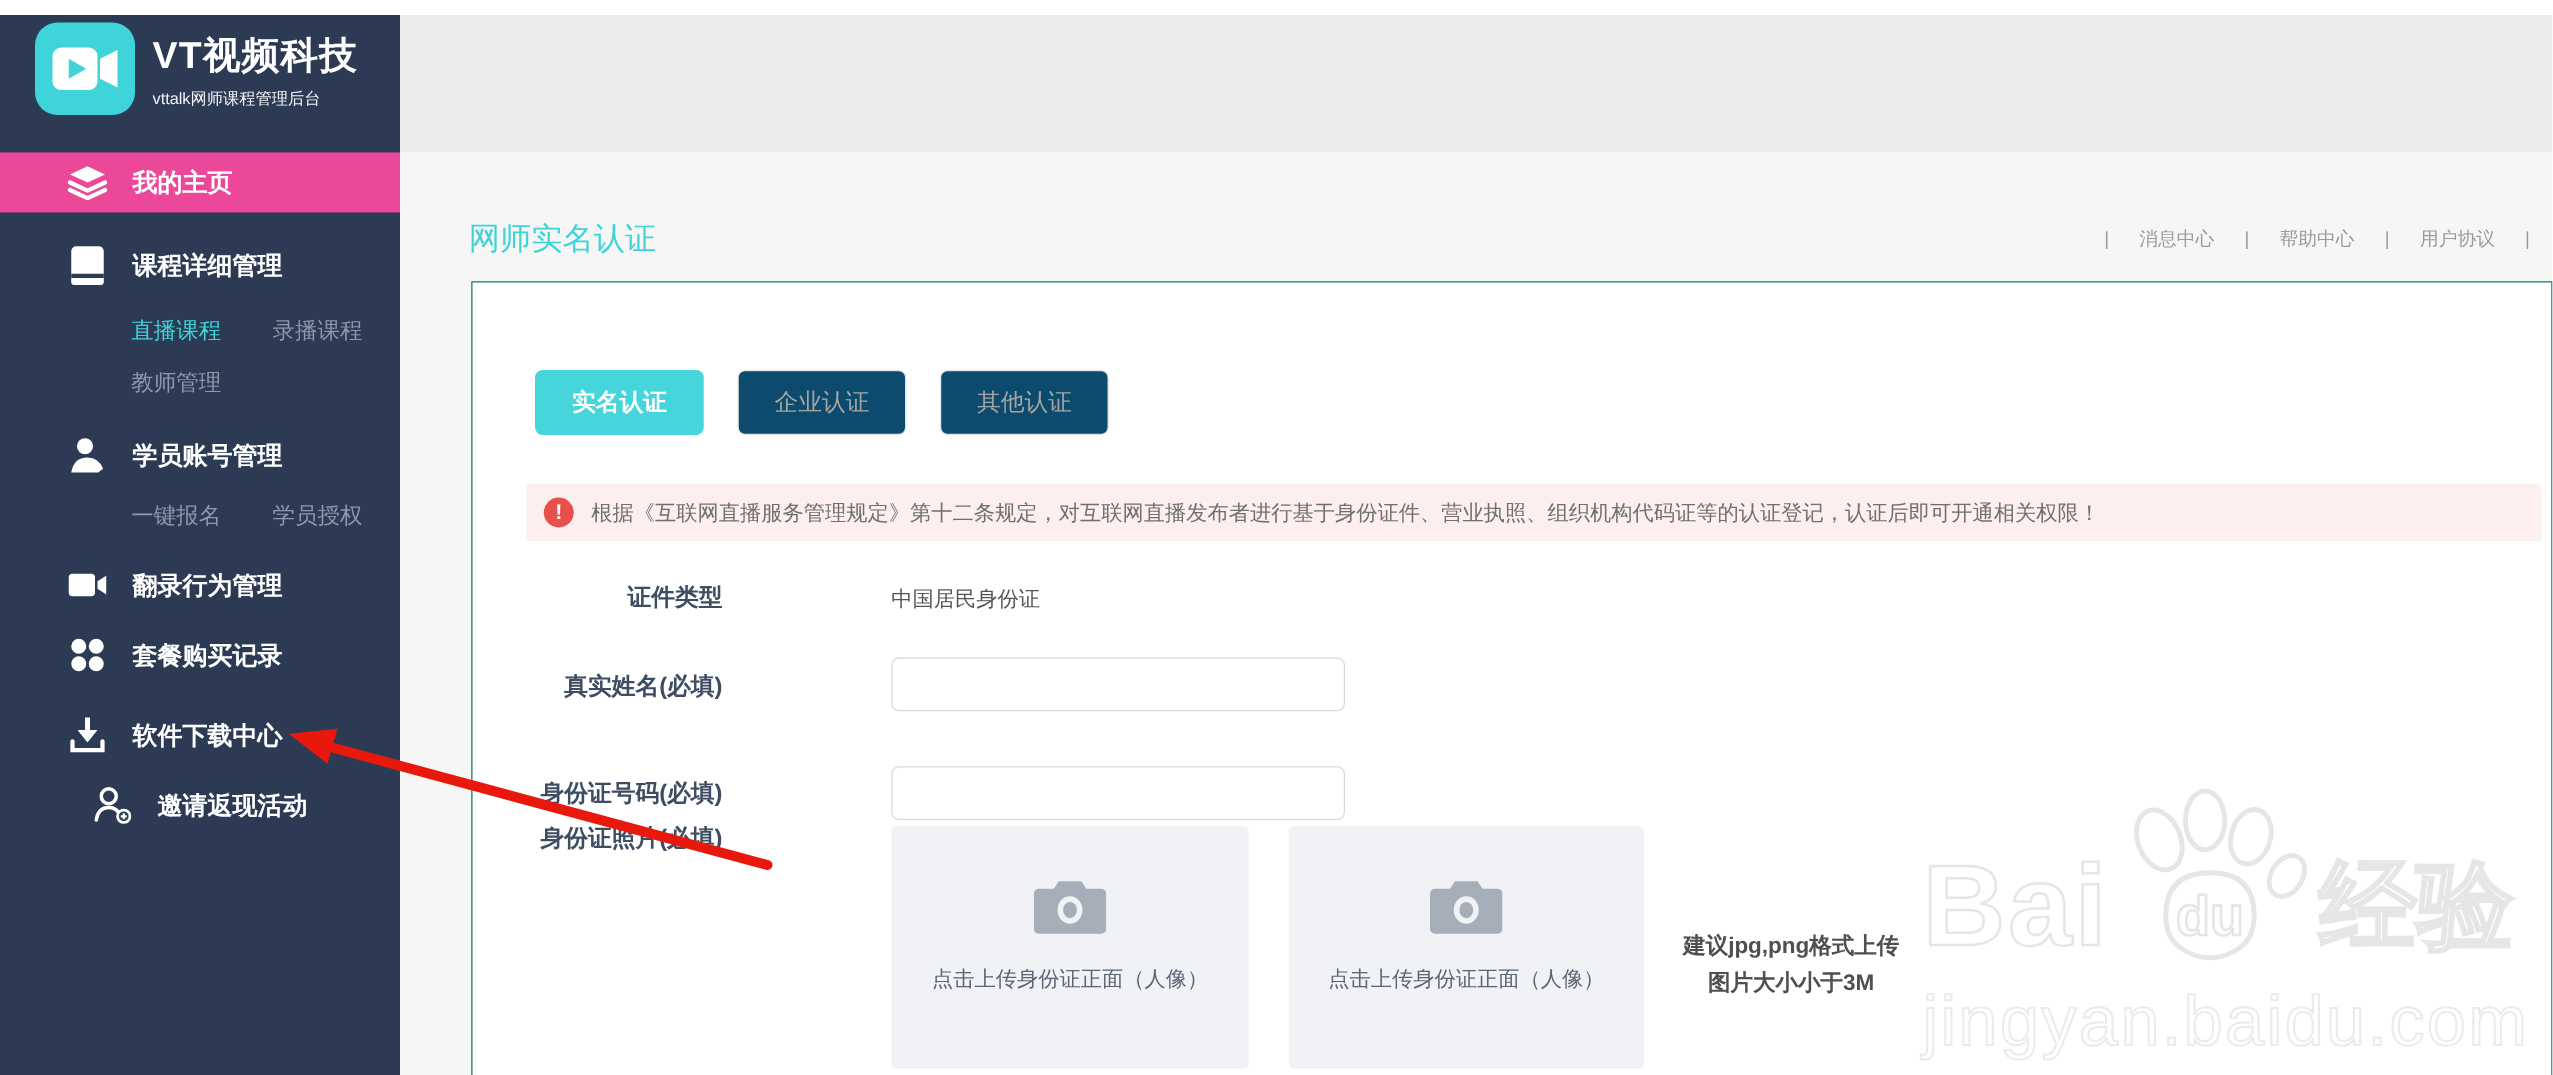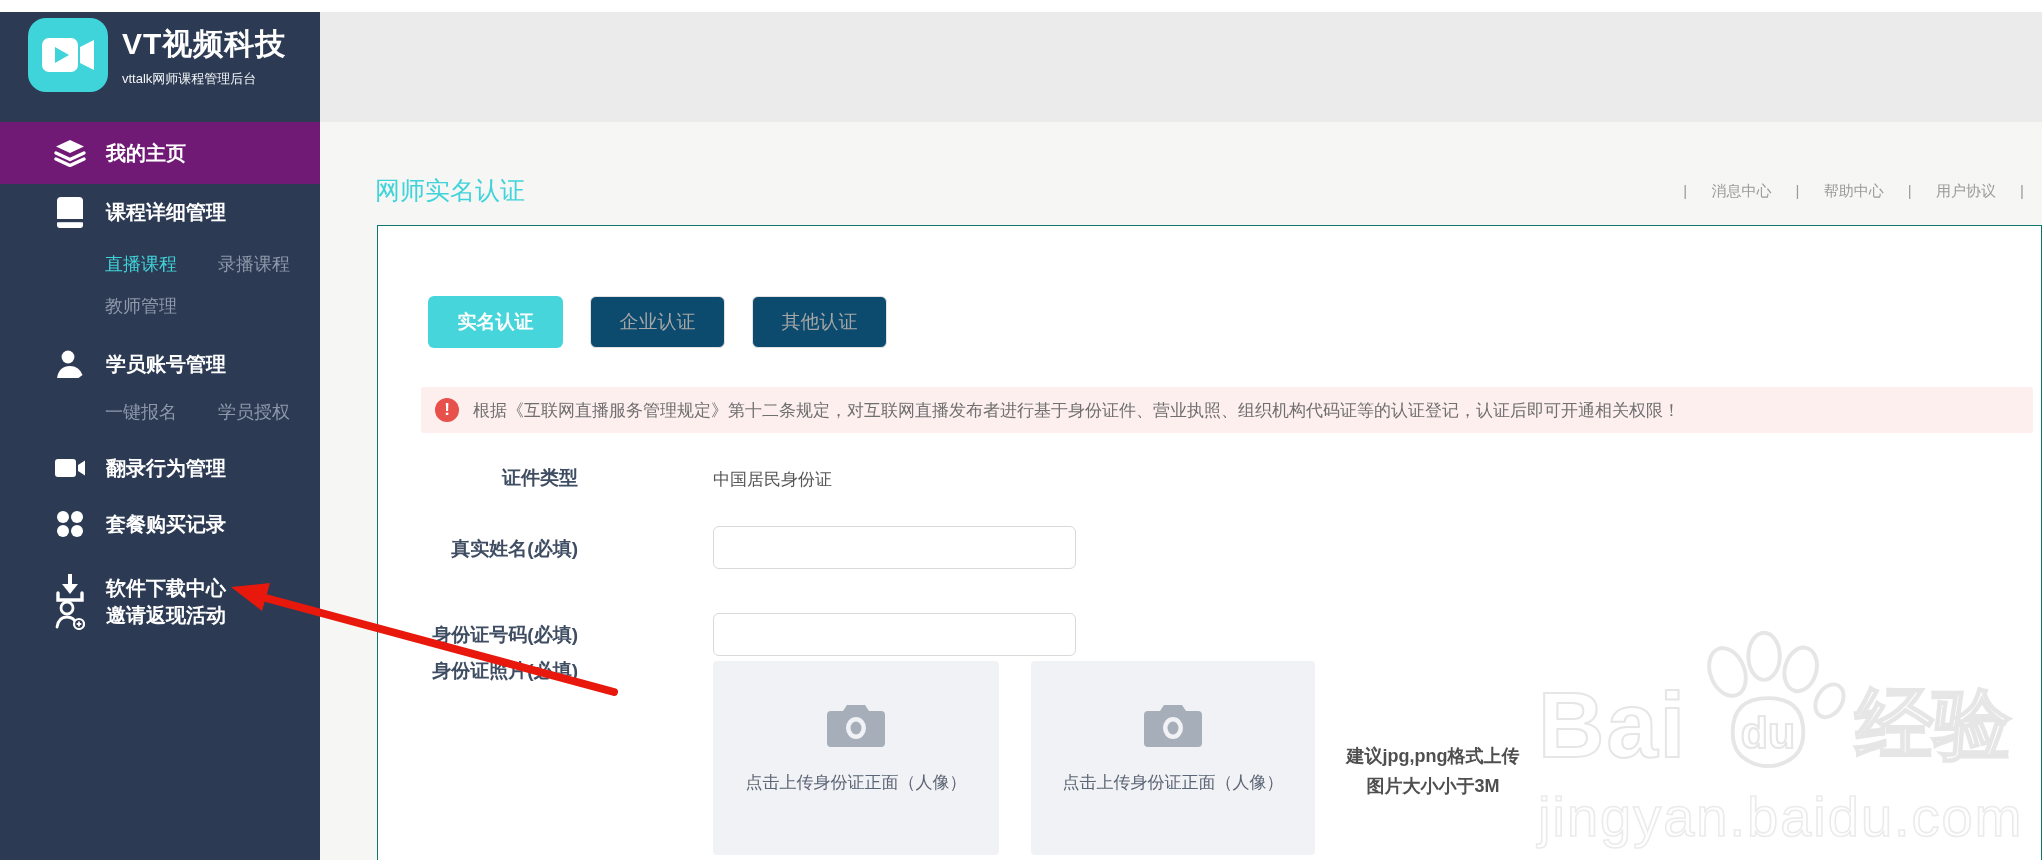--- a/index.html
+++ b/index.html
@@ -12,21 +12,21 @@
   .brand { position:absolute; left:0; top:0; width:320px; height:100px; }
   .brand-logo { position:absolute; left:28px; top:6px; width:80px; height:74px;
     background:#3fd4da; border-radius:18px; display:flex; align-items:center; justify-content:center; }
   .brand-text { position:absolute; left:122px; top:12px; color:#fff; }
   .brand-title { font-size:30px; font-weight:bold; letter-spacing:1px; }
   .brand-subtitle { font-size:13px; margin-top:5px; color:#f2f5f8; }
 
   .nav-item { position:absolute; left:0; width:320px; height:50px; display:flex;
     align-items:center; color:#fff; font-size:20px; font-weight:bold; cursor:pointer; }
   .nav-item .ic { width:36px; margin-left:52px; margin-right:18px; display:flex; justify-content:center; }
-  .nav-item.active { background:#701a75; height:62px; }
+  .nav-item.active { background:#ec4899; height:48px; }
   .nav-sub { position:absolute; font-size:18px; color:#8d98aa; cursor:pointer;text-align:right; }
   .nav-sub.teal { color:#41d3da; }
 
   
   .topband { position:absolute; left:320px; top:0; width:1722px; height:110px; background:#ecebeb; }
   .main-bg { position:absolute; left:320px; top:110px; width:1722px; height:750px; background:#f6f6f5; }
   .toplinks { position:absolute; top:170px; right:8px; color:#9a9a9a; font-size:15px; }
   .toplinks span { margin:0 10px; }
   .toplinks .lnk { cursor:pointer; }
 
@@ -161,21 +161,21 @@
       <span class="ic">
         <svg width="28" height="30" viewBox="0 0 28 30">
           <line x1="14" y1="1" x2="14" y2="13" stroke="#ffffff" stroke-width="4"></line>
           <polygon points="6,11 22,11 14,21" fill="#ffffff"></polygon>
           <path d="M2 20 v7 h24 v-7" fill="none" stroke="#ffffff" stroke-width="3.4" stroke-linecap="round"></path>
         </svg>
       </span>
       <span>软件下载中心</span>
     </div>
 
-    <div class="nav-item" style="top:578px;">
+    <div class="nav-item" style="top:607px;padding-left:20px;">
       <span class="ic">
         <svg width="30" height="30" viewBox="0 0 30 30">
           <circle cx="12" cy="8" r="6" fill="none" stroke="#ffffff" stroke-width="2.8"></circle>
           <path d="M2 27 q1.5 -10 10 -10 q7 0 9.5 7" fill="none" stroke="#ffffff" stroke-width="2.8" stroke-linecap="round"></path>
           <circle cx="24" cy="24" r="5" fill="#2c3a53" stroke="#ffffff" stroke-width="2.2"></circle>
           <line x1="24" y1="21.6" x2="24" y2="26.4" stroke="#ffffff" stroke-width="1.8"></line>
           <line x1="21.6" y1="24" x2="26.4" y2="24" stroke="#ffffff" stroke-width="1.8"></line>
         </svg>
       </span>
       <span>邀请返现活动</span>

